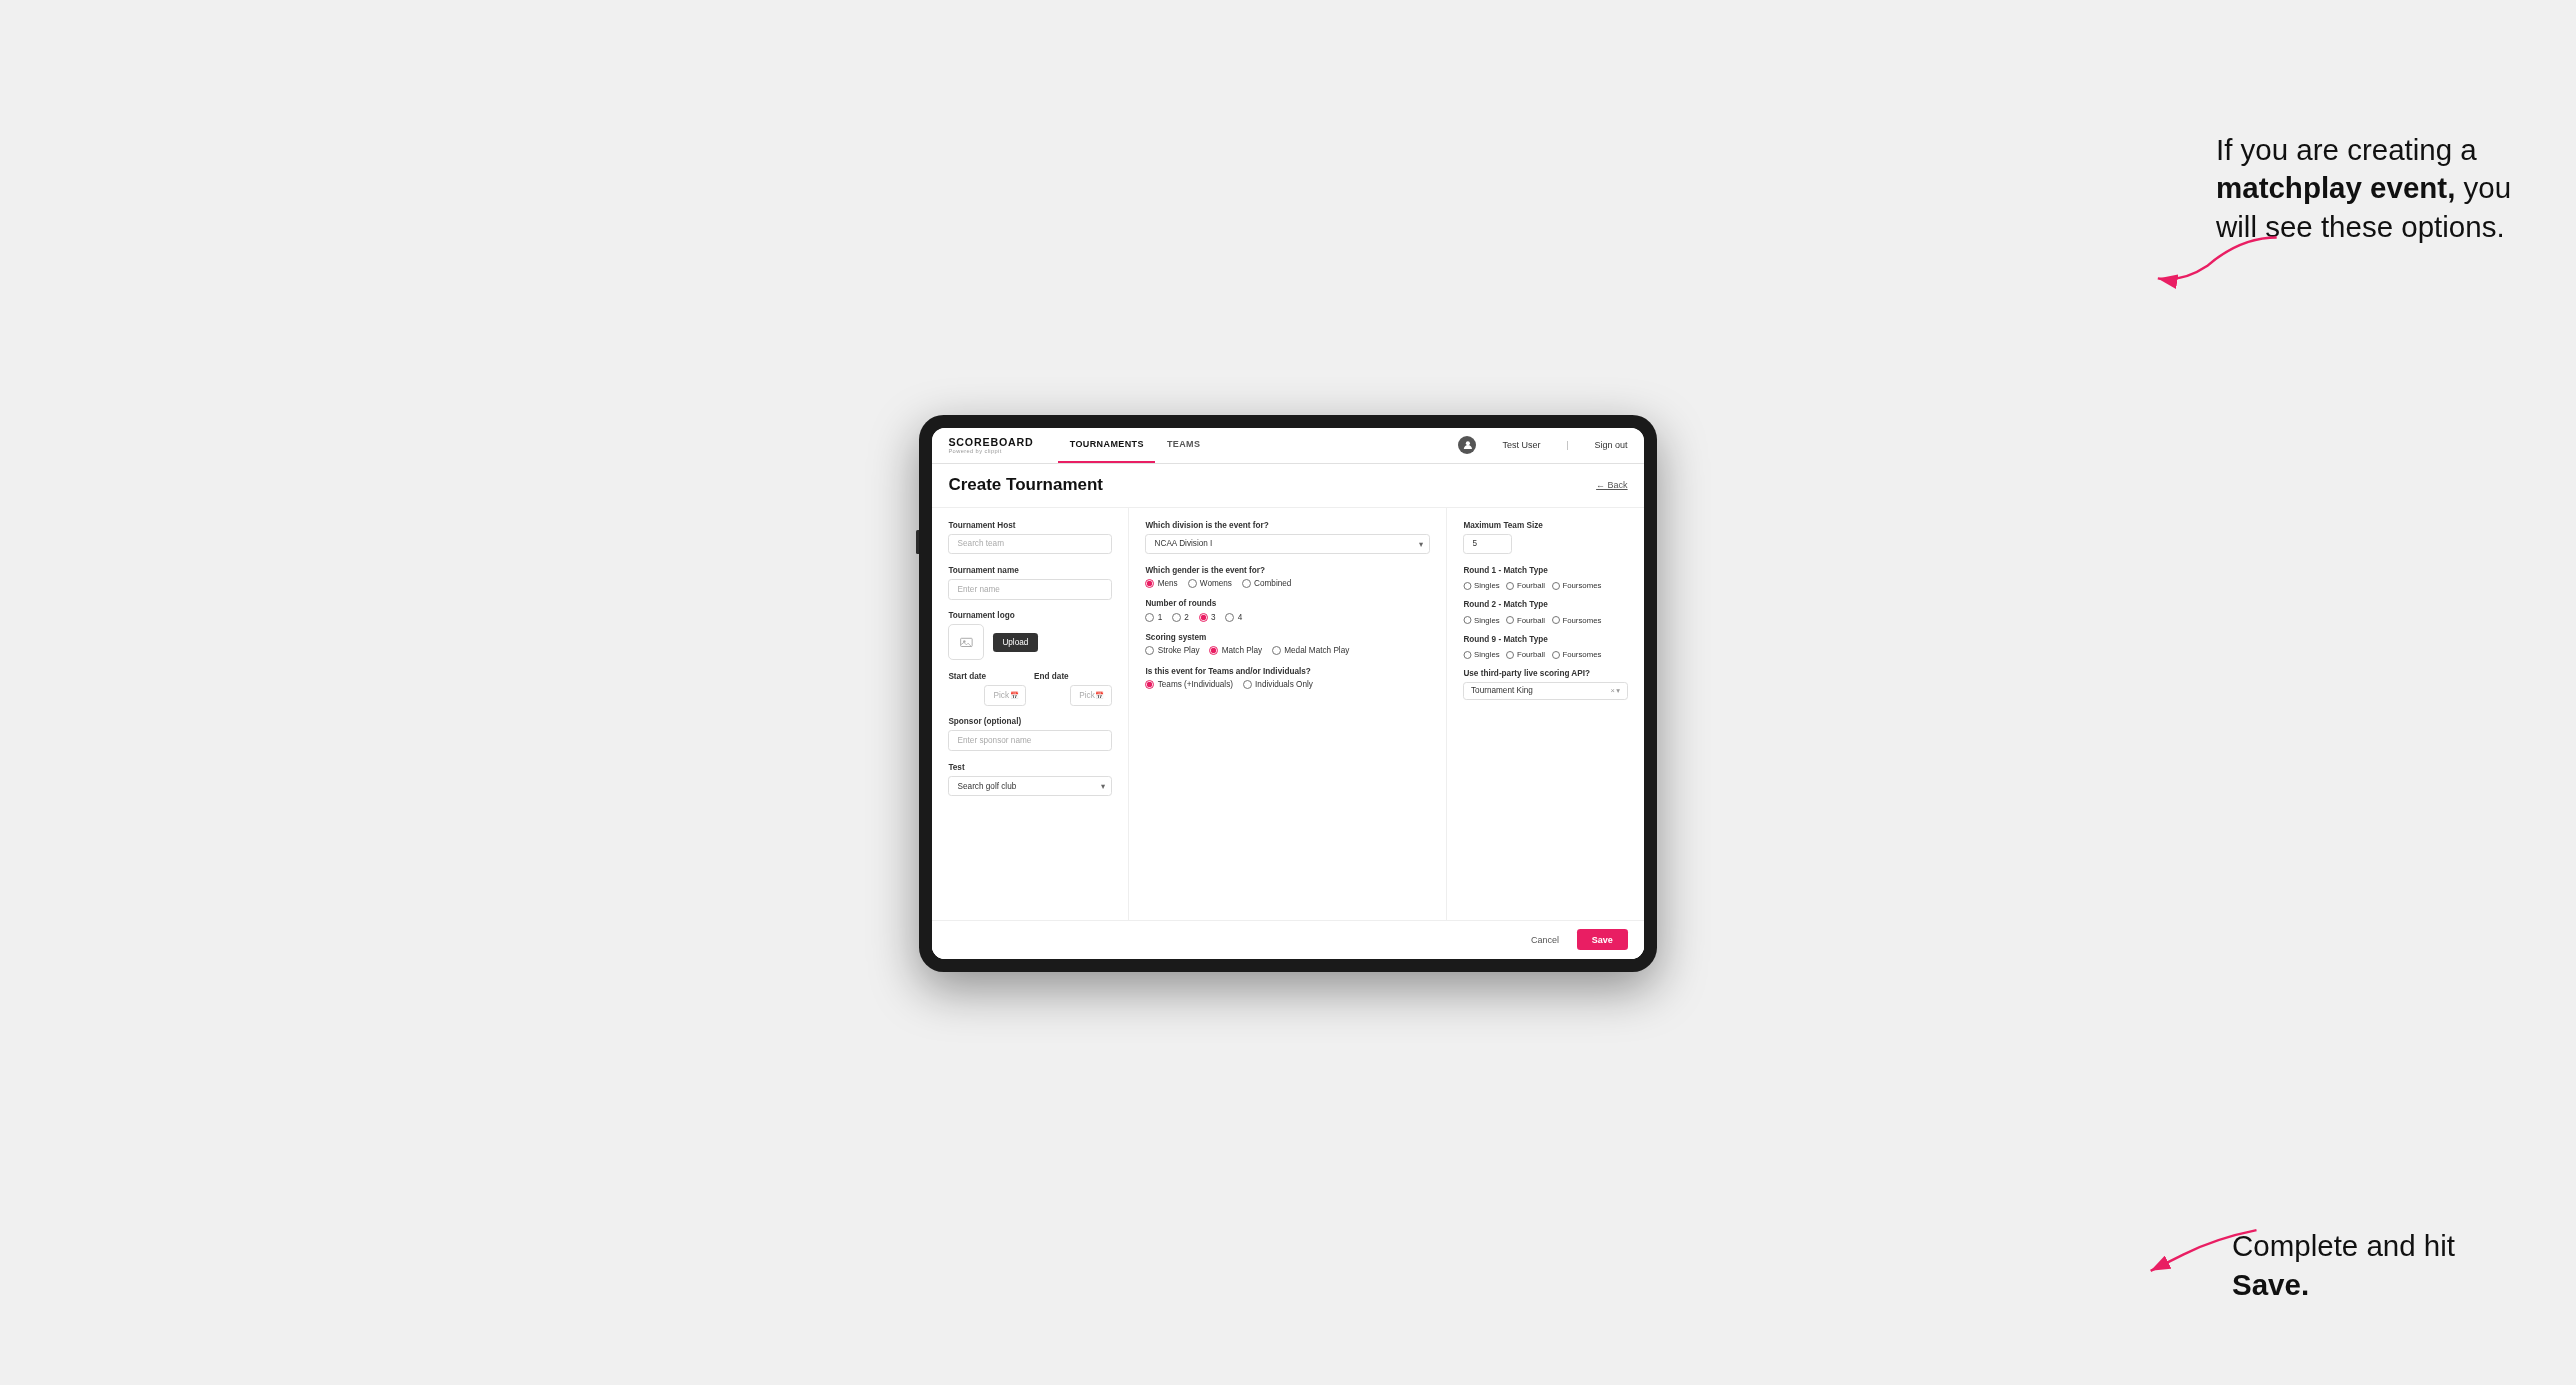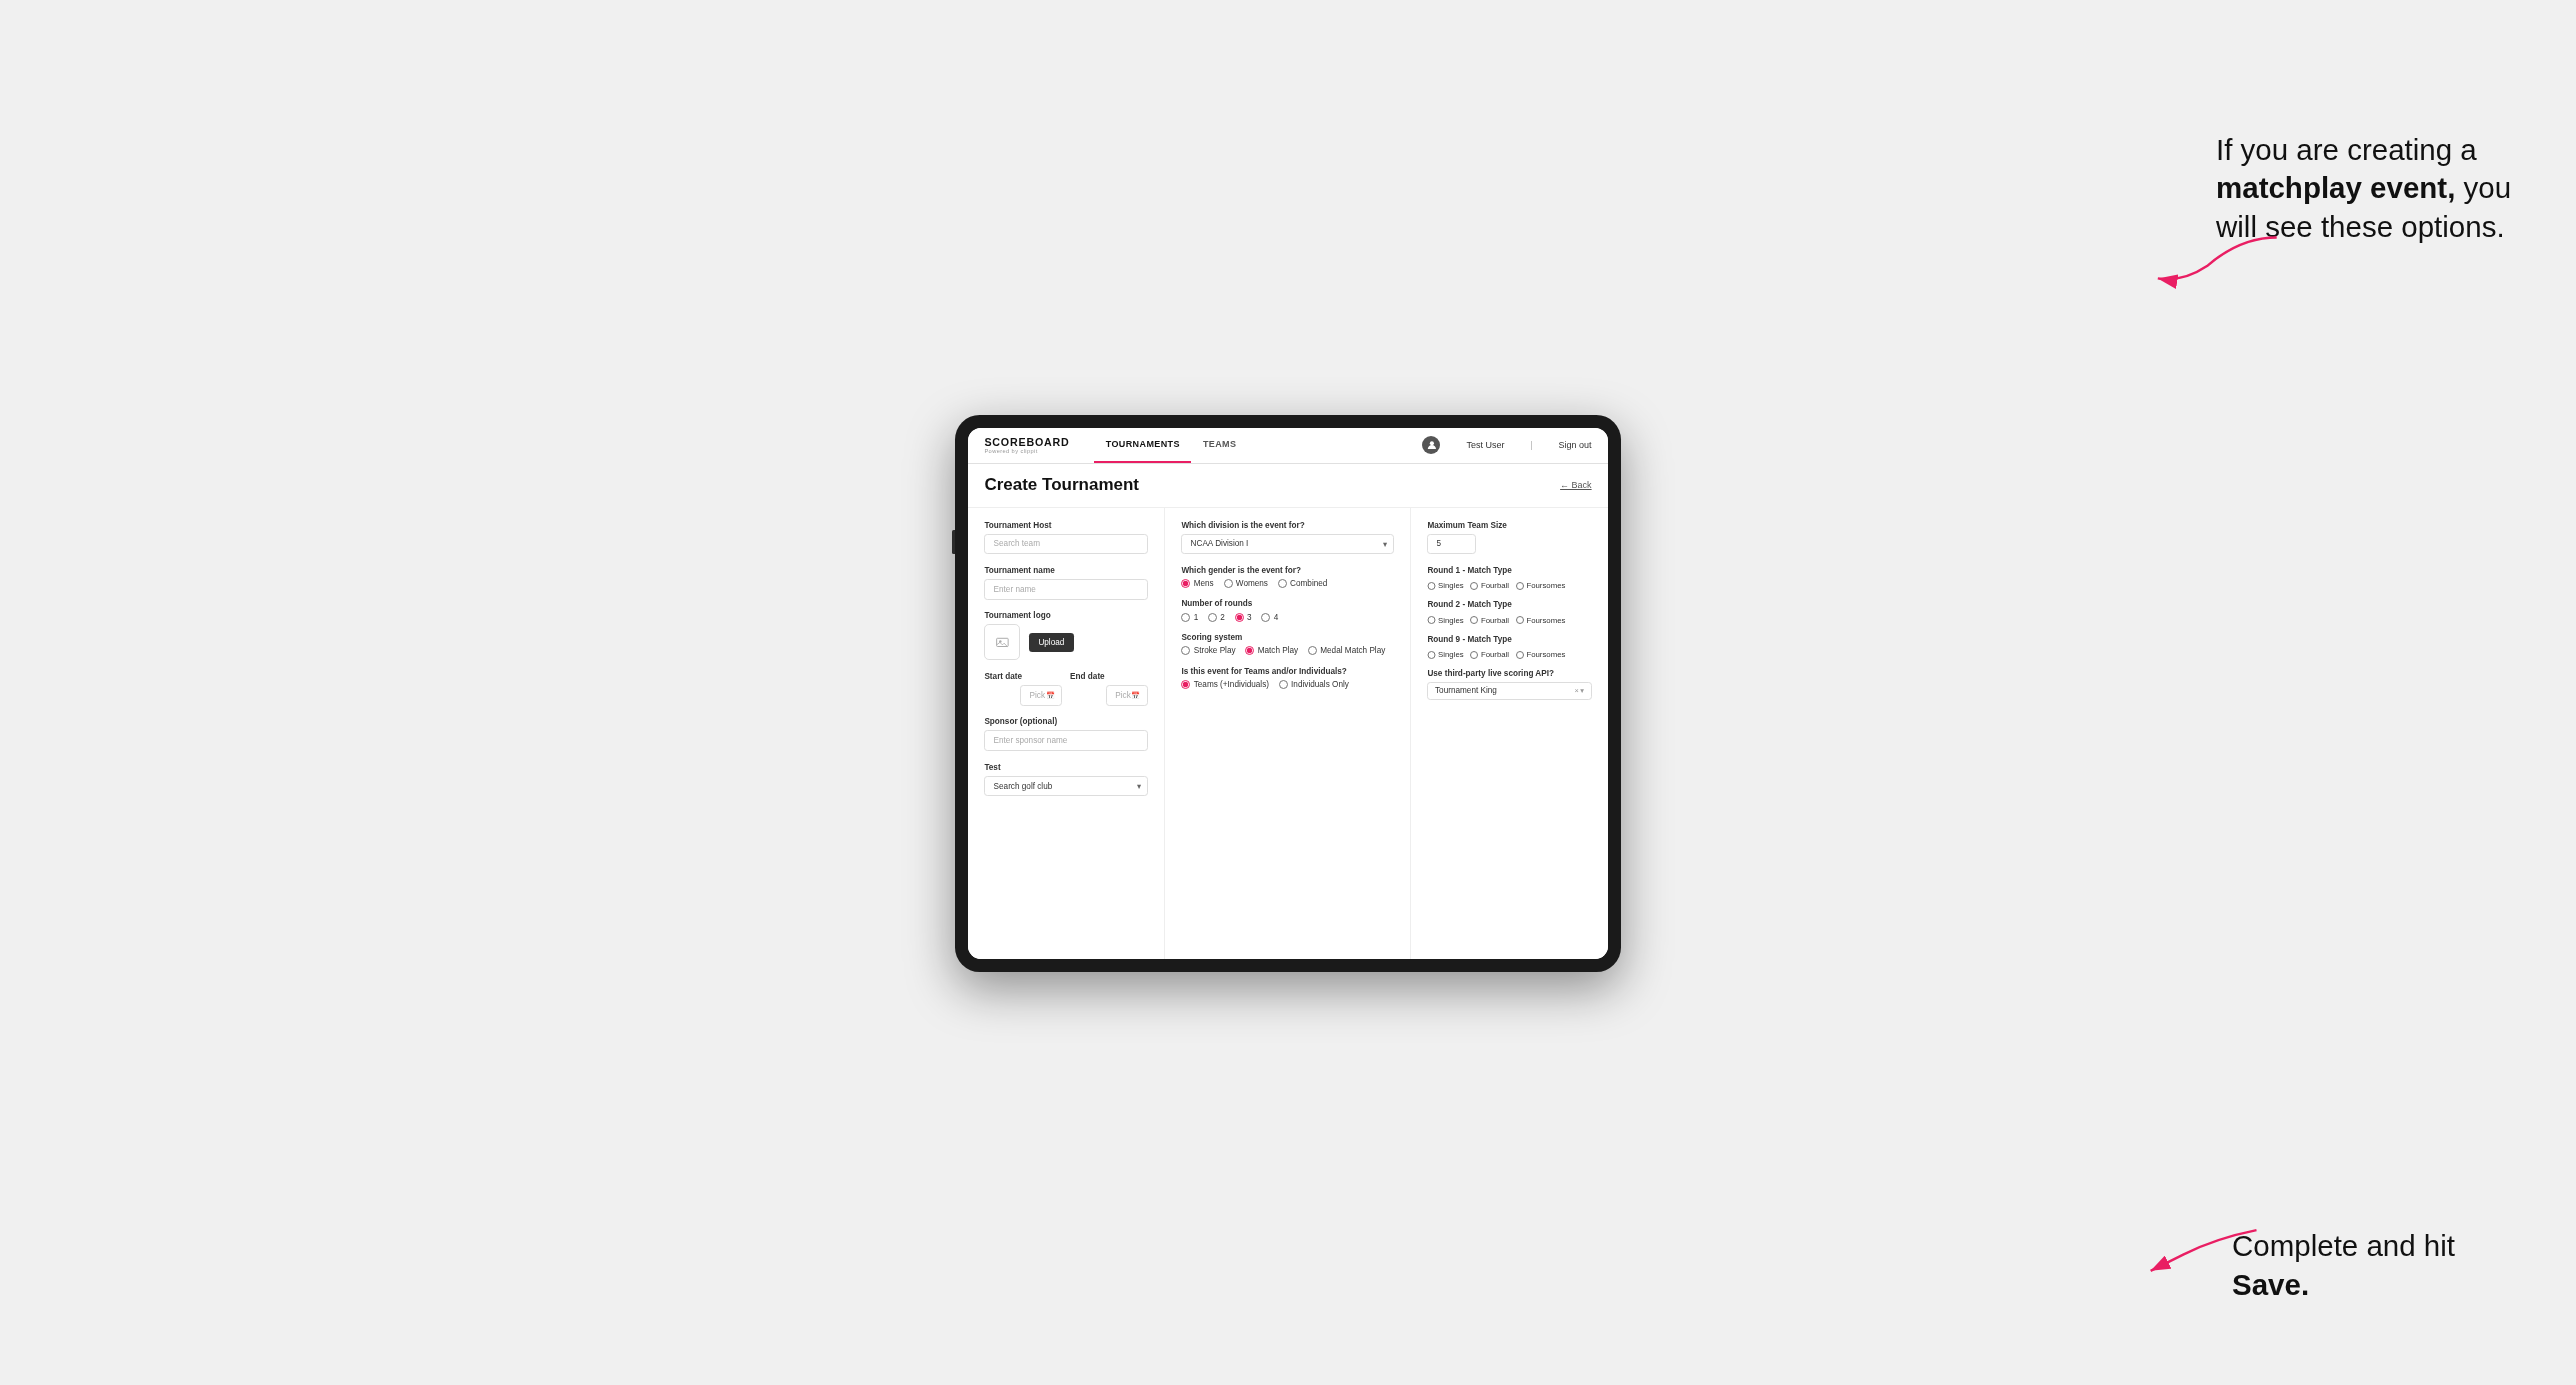--- a/index.html
+++ b/index.html
@@ -10,21 +10,21 @@
       height: 1386px;
       display: flex;
       align-items: center;
       justify-content: center;
       position: relative;
       overflow: hidden;
     }
 
     
     .tablet-frame {
-      width: 666px;
+      width: 738px;
       height: 557px;
       background: #1a1a1a;
       border-radius: 24.6px;
       padding: 13px;
       box-shadow: 0 16.4px 49px rgba(0,0,0,0.4);
       position: relative;
     }
 
     .tablet-screen {
       width: 100%;
@@ -696,20 +696,24 @@
                 <span>×</span>
                 <span>▾</span>
               </div>
             </div>
           </div>
 
         </div>
 
       </div>
 
+      <div class="form-footer">
+        <button class="cancel-btn">Cancel</button>
+        <button class="save-btn">Save</button>
+      </div>
 
     </div>
   </div>
 </div>
 
 <div class="annotation-right-top" style="position:absolute; right:49px; top:131px; width:311px;">
   <p class="annotation-text">
     If you are creating a <strong>matchplay event,</strong> you will see these options.
   </p>
 </div>

